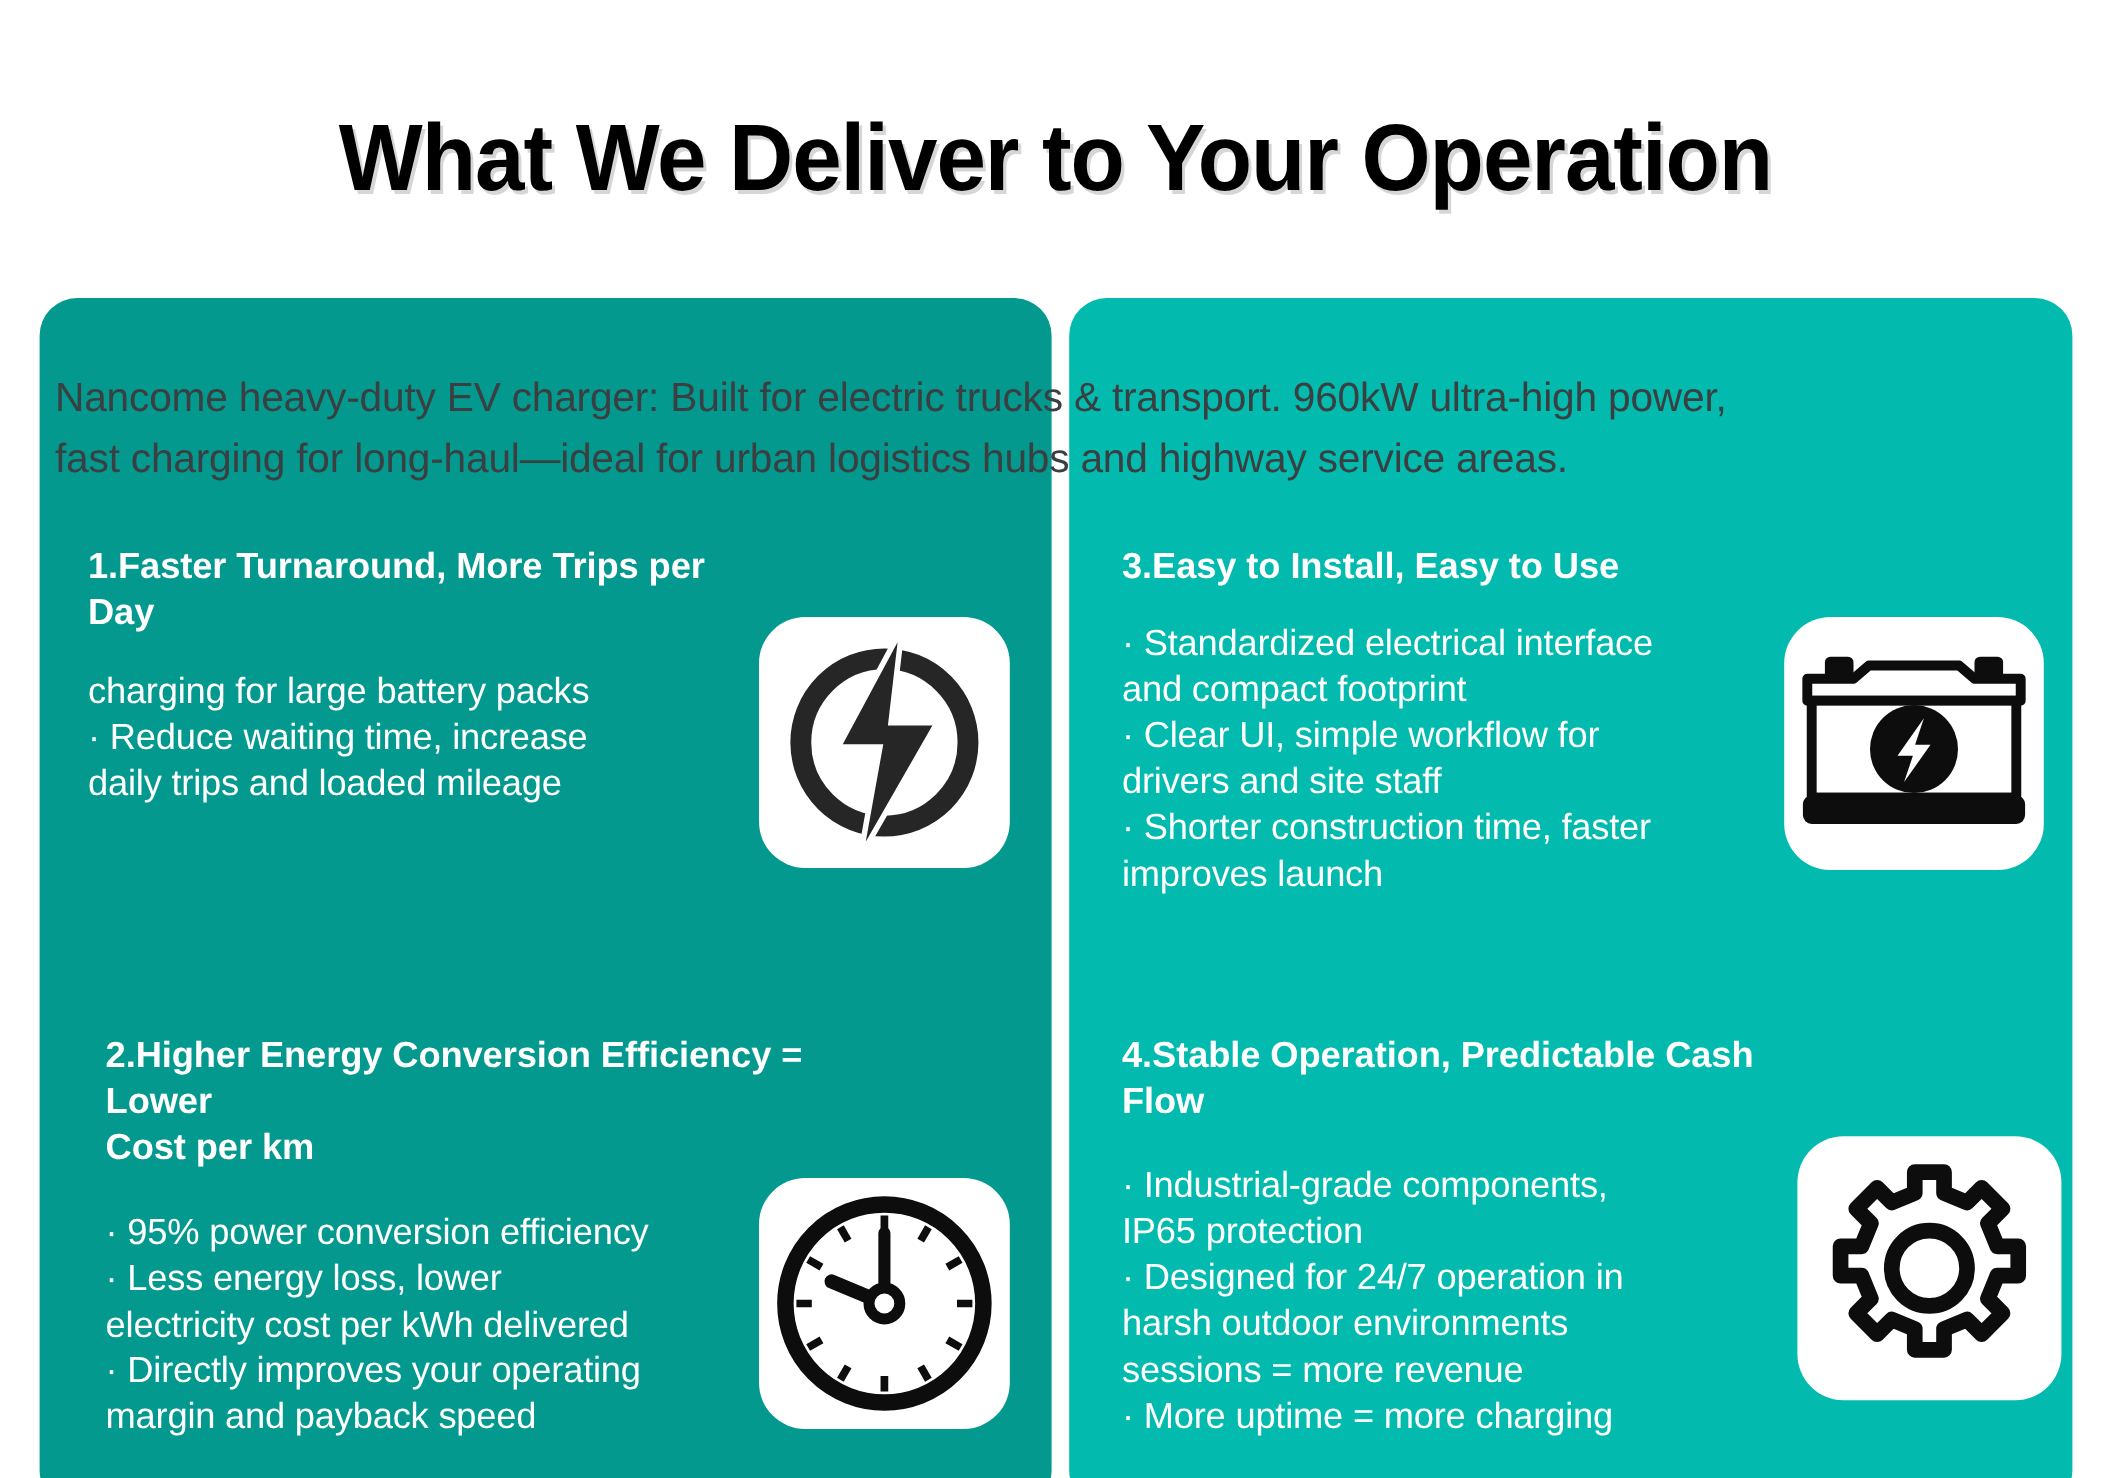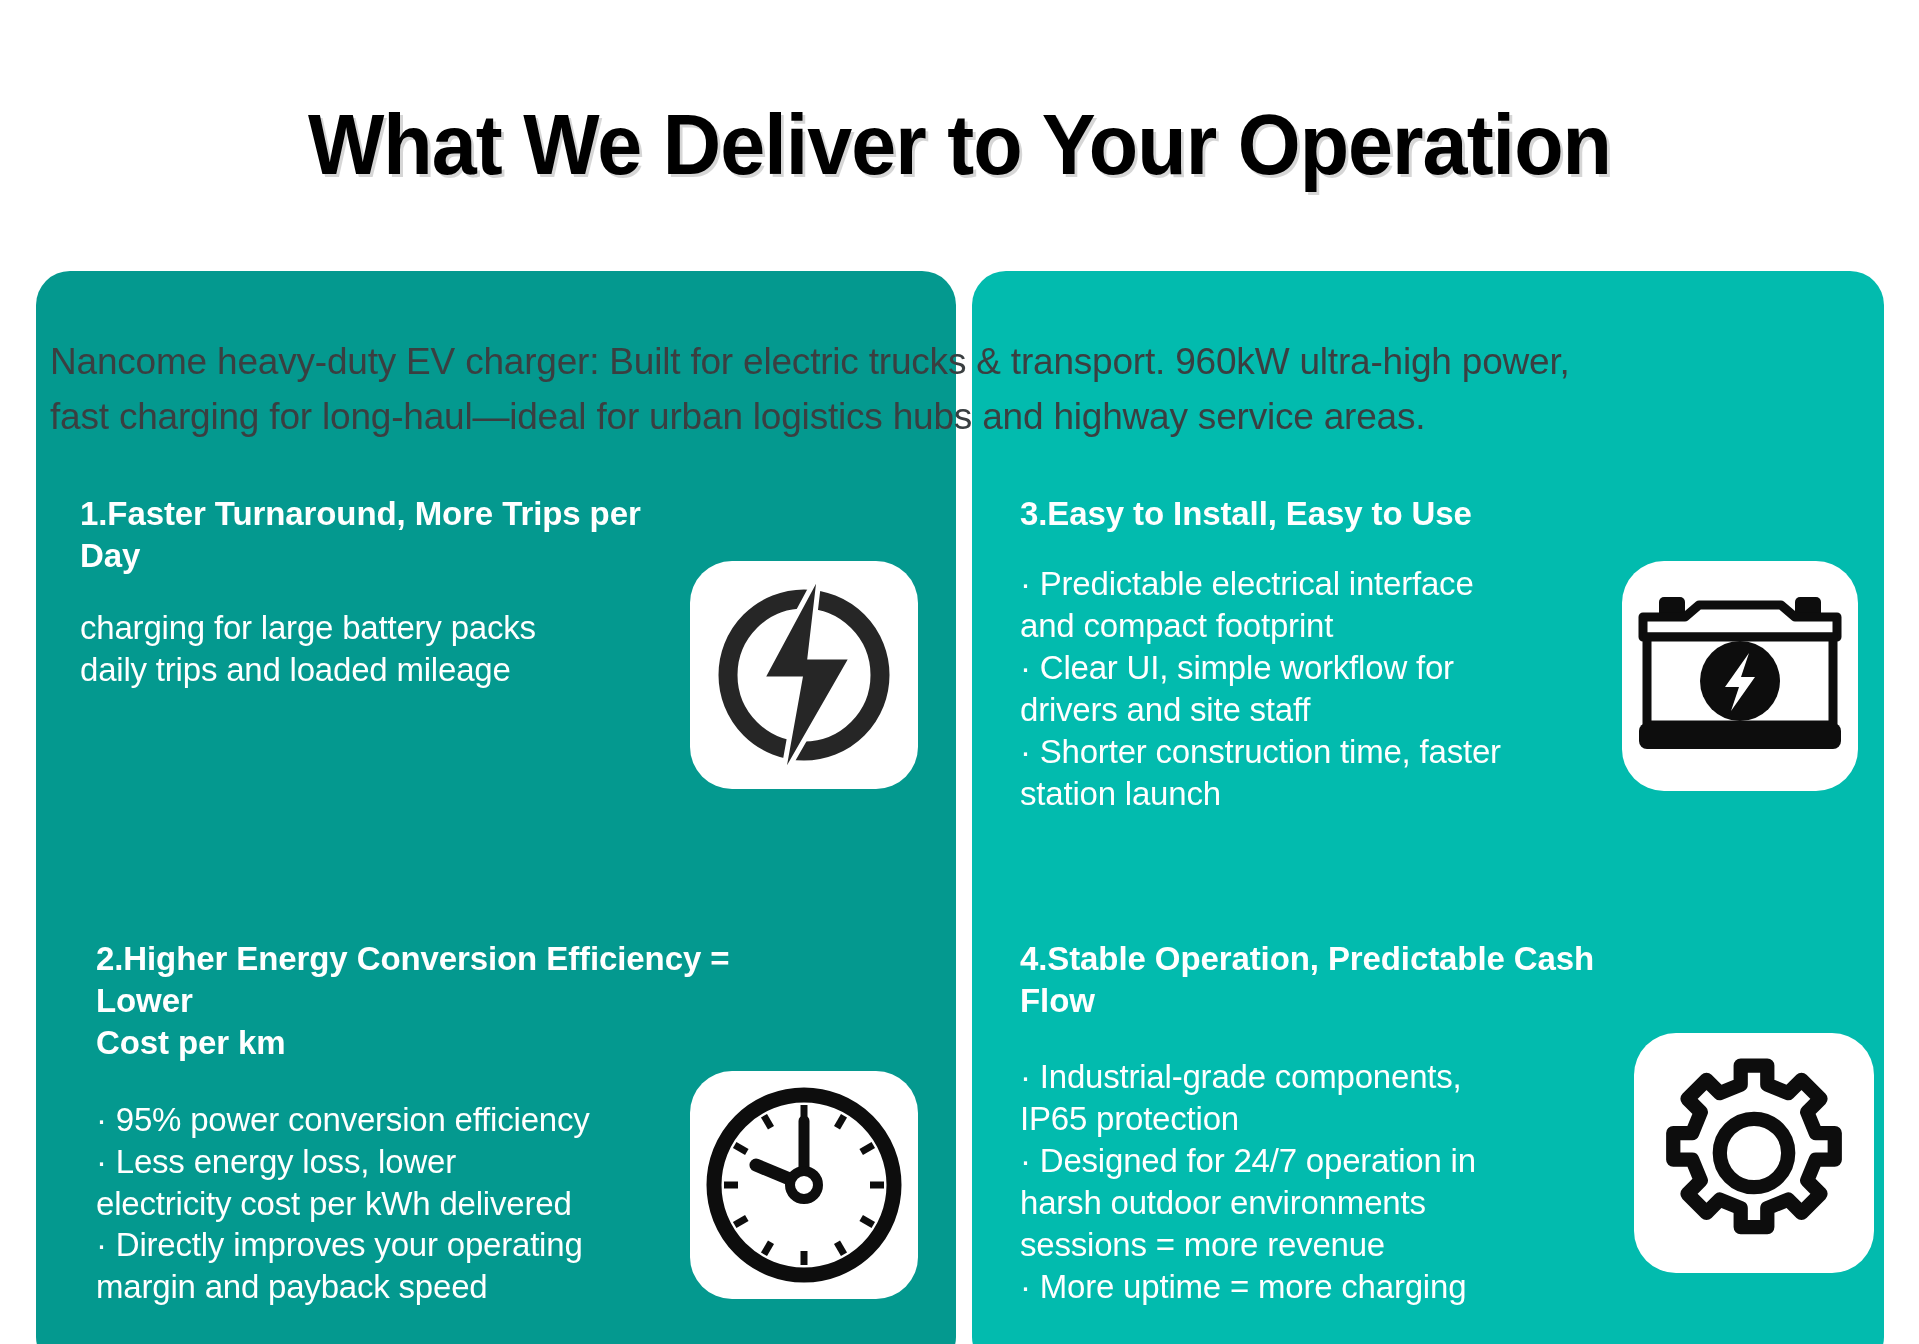--- a/index.html
+++ b/index.html
@@ -134,20 +134,21 @@
 
   <div class="intro">
     <span class="intro-line">Nancome heavy-duty EV charger: Built for electric trucks &amp; transport. 960kW ultra-high power,</span>
     <span class="intro-line">fast charging for long-haul—ideal for urban logistics hubs and highway service areas.</span>
   </div>
 
   <div class="section" id="section-1">
     <div class="sec-head">1.Faster Turnaround, More Trips per Day</div>
     <div class="sec-body">
       <span class="bullet-line">charging for large battery packs</span>
+      <span class="bullet-line">· Reduce waiting time, increase</span>
       <span class="bullet-line">daily trips and loaded mileage</span>
     </div>
   </div>
 
   <div class="section" id="section-2">
     <div class="sec-head">
       <span>2.Higher Energy Conversion Efficiency = Lower</span><br>
       <span>Cost per km</span>
     </div>
     <div class="sec-body">
@@ -155,26 +156,26 @@
       <span class="bullet-line">· Less energy loss, lower</span>
       <span class="bullet-line">electricity cost per kWh delivered</span>
       <span class="bullet-line">· Directly improves your operating</span>
       <span class="bullet-line">margin and payback speed</span>
     </div>
   </div>
 
   <div class="section" id="section-3">
     <div class="sec-head">3.Easy to Install, Easy to Use</div>
     <div class="sec-body">
-      <span class="bullet-line">· Predictable electrical interface</span>
+      <span class="bullet-line">· Standardized electrical interface</span>
       <span class="bullet-line">and compact footprint</span>
       <span class="bullet-line">· Clear UI, simple workflow for</span>
       <span class="bullet-line">drivers and site staff</span>
       <span class="bullet-line">· Shorter construction time, faster</span>
-      <span class="bullet-line">station launch</span>
+      <span class="bullet-line">improves launch</span>
     </div>
   </div>
 
   <div class="section" id="section-4">
     <div class="sec-head">4.Stable Operation, Predictable Cash Flow</div>
     <div class="sec-body">
       <span class="bullet-line">· Industrial-grade components,</span>
       <span class="bullet-line">IP65 protection</span>
       <span class="bullet-line">· Designed for 24/7 operation in</span>
       <span class="bullet-line">harsh outdoor environments</span>

